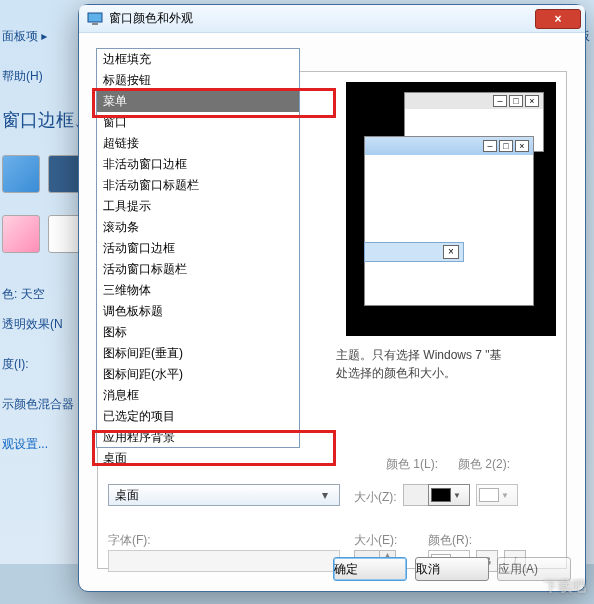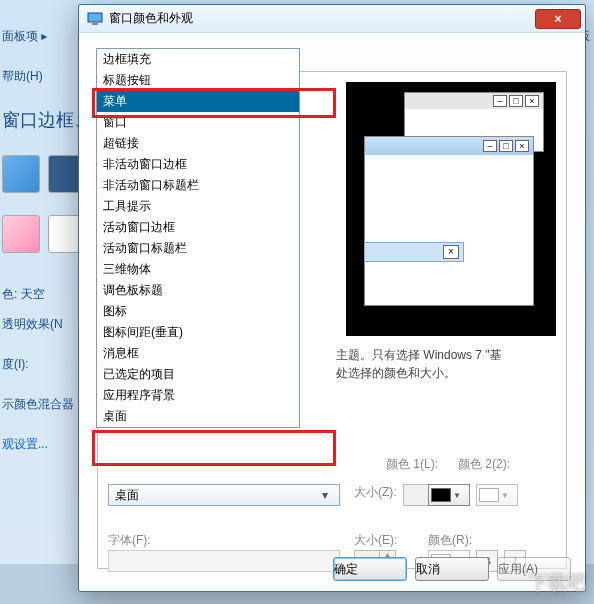--- a/index.html
+++ b/index.html
@@ -13,21 +13,21 @@
 .sw1{top:155px;left:2px;background:linear-gradient(135deg,#6bb0ea,#3a8cd6)}
 .sw2{top:155px;left:48px;background:#355f8c}
 .sw3{top:215px;left:2px;background:linear-gradient(135deg,#ffd0e0,#ff8fb8)}
 .sw4{top:215px;left:48px;background:#fff}
 .bg-color-label{top:286px;left:2px}
 .bg-trans{top:316px;left:2px}
 .bg-intensity{top:356px;left:2px}
 .bg-mixer{top:396px;left:2px}
 .bg-adv{top:436px;left:2px;color:#0b64c0}
 .bg-footer{position:absolute;bottom:0;left:0;right:0;height:40px;background:#b8cfe0}
-.dialog{position:absolute;top:4px;left:78px;width:508px;height:588px;border:1px solid #3f6b99;border-radius:2px;background:#fdfdfd;box-shadow:0 8px 30px rgba(0,0,0,.35)}
+.dialog{position:absolute;top:4px;left:78px;width:508px;height:588px;border:1px solid #3f6b99;border-radius:10px;background:#fdfdfd;box-shadow:0 8px 30px rgba(0,0,0,.35)}
 .titlebar{height:28px;background:linear-gradient(180deg,#f4f9ff,#dfeefb);border-bottom:1px solid #c9dceb;border-radius:6px 6px 0 0;display:flex;align-items:center;padding:0 0 0 8px}
 .tb-icon{width:16px;height:16px;margin-right:6px}
 .tb-title{flex:1;color:#000}
 .tb-close{width:46px;height:20px;margin-right:4px;background:#d04030;border:1px solid #8e2a1f;border-radius:3px;display:flex;align-items:center;justify-content:center;color:#fff;font-weight:bold}
 .body{padding:14px 18px 10px;position:relative;height:calc(100% - 28px)}
 .tab{display:inline-block;border:1px solid #bfbfbf;border-bottom:none;padding:3px 10px;background:#fff;position:relative;top:1px}
 .tabpanel{border:1px solid #bfbfbf;height:498px;padding:10px;position:relative;background:#fff}
 .preview{position:absolute;top:10px;right:10px;width:210px;height:254px;background:#000}
 .pv-win1{position:absolute;top:10px;left:58px;width:140px;height:60px;background:#fff;border:1px solid #888}
 .pv-win1-bar{height:16px;background:#e6e6e6;display:flex;align-items:center;justify-content:flex-end;padding-right:4px;gap:2px}
@@ -53,30 +53,30 @@
 .colbtn .ar{font-size:8px;color:#555}
 .fmt{width:22px;height:22px;border:1px solid #bbb;background:#f5f5f5;text-align:center;line-height:20px;color:#888;font-family:"Times New Roman"}
 .fontbox{width:232px;height:22px;border:1px solid #ccc;background:#f5f5f5}
 .sizelbl{color:#888}
 .c1label{color:#888}
 .highlight{position:absolute;border:3px solid #e02020;pointer-events:none;z-index:50}
 .hl1{top:88px;left:92px;width:244px;height:30px}
 .hl2{top:430px;left:92px;width:244px;height:36px}
 .dropdown{position:absolute;top:48px;left:96px;width:204px;background:#fff;border:1px solid #7f9db9;z-index:40;max-height:400px}
 .dropdown div{padding:2px 6px;color:#000;cursor:default}
-.dropdown .sel{background:#0369a1;color:#fff}
+.dropdown .sel{background:#737373;color:#fff}
 .btnrow{position:absolute;bottom:10px;right:14px;display:flex;gap:8px}
 .dlgbtn{width:74px;height:24px;border:1px solid #8a8a8a;background:linear-gradient(180deg,#fdfdfd,#e2e2e2);border-radius:3px;text-align:left;line-height:22px}
 .dlgbtn.def{border:1px solid #4f9ddb;box-shadow:0 0 0 1px #8fc5ef inset}
 .small-col-labels{position:absolute;top:384px;right:10px;display:flex;gap:20px;width:170px}
-.sizebox{position:absolute;top:412px;left:256px;display:flex;align-items:flex-start;gap:6px}
+.sizebox{position:absolute;top:412px;left:256px;display:flex;align-items:flex-end;gap:6px}
 .colorbox{position:absolute;top:412px;left:330px;display:flex;gap:6px}
 .row3-right{position:absolute;top:460px;left:256px;display:flex;align-items:center;gap:6px}
 .row3-color{position:absolute;top:460px;left:330px;display:flex;gap:6px}
-.watermark{position:absolute;bottom:8px;right:8px;color:rgba(255,255,255,.4);font-size:19px;font-weight:bold;text-shadow:0 0 3px rgba(0,0,0,.3)}
+.watermark{position:absolute;bottom:8px;right:8px;color:rgba(255,255,255,.4);font-size:14px;font-weight:bold;text-shadow:0 0 3px rgba(0,0,0,.3)}
 </style>
 </head>
 <body>
 
 <div class="bg-frag bg-breadcrumb">面板项 ▸</div>
 <div class="bg-frag bg-control">控制面板</div>
 <div class="bg-frag bg-help">帮助(H)</div>
 <div class="bg-frag bg-section">窗口边框、</div>
 <div class="bg-swatch sw1"></div>
 <div class="bg-swatch sw2"></div>
@@ -203,26 +203,28 @@
 
 <div class="dropdown" id="dd">
     <div>边框填充</div>
     <div>标题按钮</div>
     <div class="sel">菜单</div>
     <div>窗口</div>
     <div>超链接</div>
     <div>非活动窗口边框</div>
     <div>非活动窗口标题栏</div>
     <div>工具提示</div>
+    <div>滚动条</div>
     <div>活动窗口边框</div>
     <div>活动窗口标题栏</div>
     <div>三维物体</div>
     <div>调色板标题</div>
     <div>图标</div>
     <div>图标间距(垂直)</div>
+    <div>图标间距(水平)</div>
     <div>消息框</div>
     <div>已选定的项目</div>
     <div>应用程序背景</div>
     <div>桌面</div>
   </div>
 
 <div class="highlight hl1"></div>
 <div class="highlight hl2"></div>
 
 <div class="watermark">下载吧</div>

